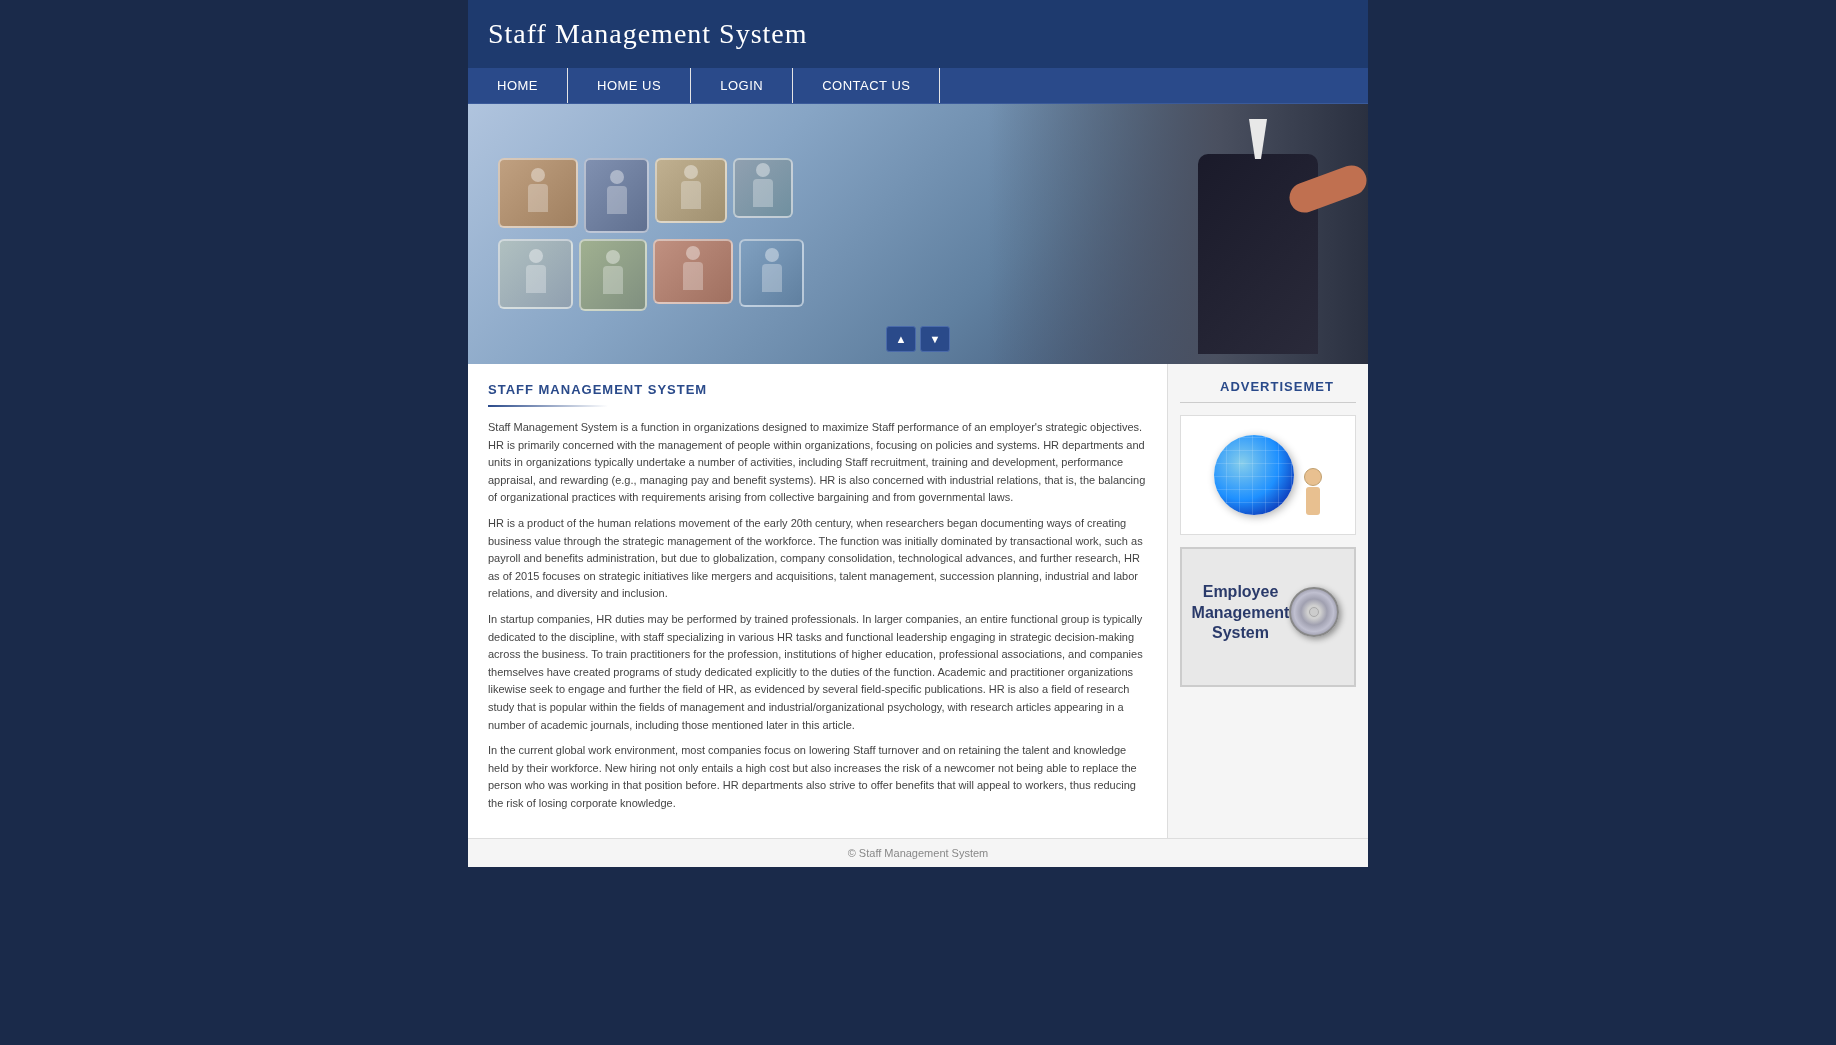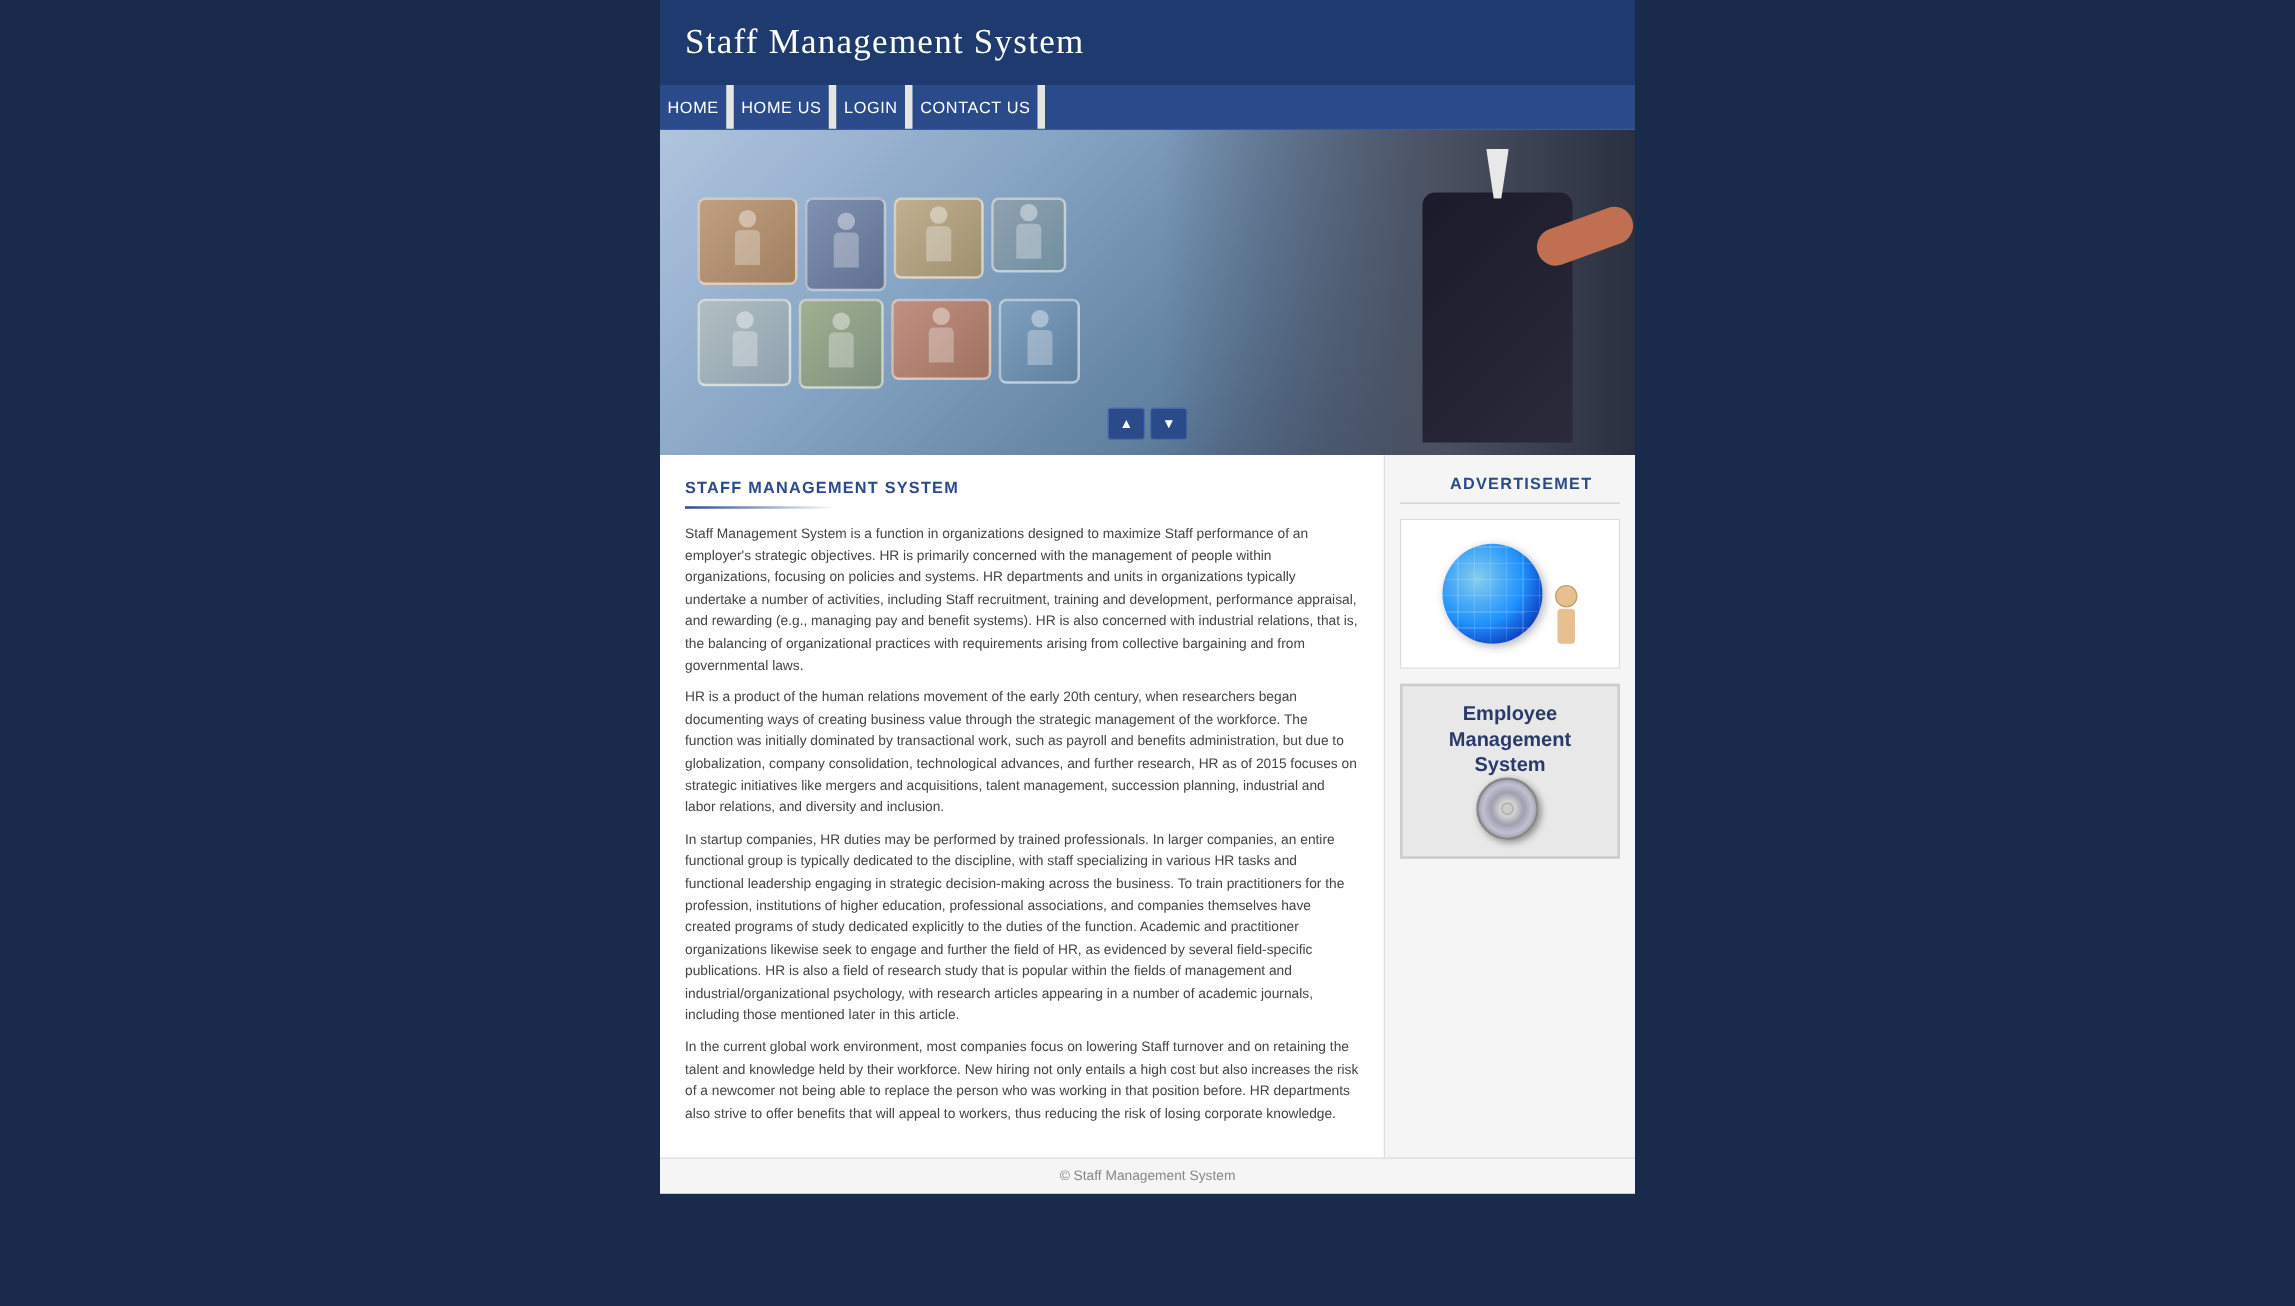--- a/index.html
+++ b/index.html
@@ -6,22 +6,22 @@
     body {
       background-color: #1a2a4a;
       font-family: Georgia, 'Times New Roman', serif;
       min-height: 1045px;
       display: flex;
       justify-content: center;
       align-items: flex-start;
       padding: 0;
     }
     .page-wrapper {
-      width: 780px;
-      background: #be185d;
+      width: 900px;
+      background: #fde047;
       margin: 0 auto;
     }
     
     .header {
       background: #1e3a6e;
       padding: 18px 20px 18px 20px;
     }
     .header h1 {
       color: #fff;
       font-size: 28px;
@@ -31,25 +31,25 @@
     }
     
     .nav {
       background: #2a4a8a;
       display: flex;
       border-bottom: 1px solid #3a5a9a;
     }
     .nav a {
       color: #fff;
       text-decoration: none;
-      padding: 10px 6px;
+      padding: 10px 29px;
       font-size: 13px;
       font-family: Arial, sans-serif;
       letter-spacing: 0.5px;
-      border-right: 6px solid #e5e5e5;
+      border-right: 1px solid #e5e5e5;
       display: block;
     }
     
     .hero {
       width: 100%;
       height: 260px;
       background: linear-gradient(135deg, #b0c4de 0%, #87a5c5 30%, #6080a0 60%, #2a3a5a 100%);
       position: relative;
       overflow: hidden;
     }
@@ -292,21 +292,21 @@
       border-radius: 3px;
     }
     
     .ad-box2 {
       background: #e8e8e8;
       border: 2px solid #ccc;
       margin-bottom: 12px;
       padding: 10px;
       min-height: 140px;
       display: flex;
-      flex-direction: column;
+      flex-direction: row;
       align-items: center;
       justify-content: center;
       position: relative;
     }
     .ems-label {
       font-size: 16px;
       font-weight: bold;
       color: #2a3a6a;
       text-align: center;
       line-height: 1.3;

